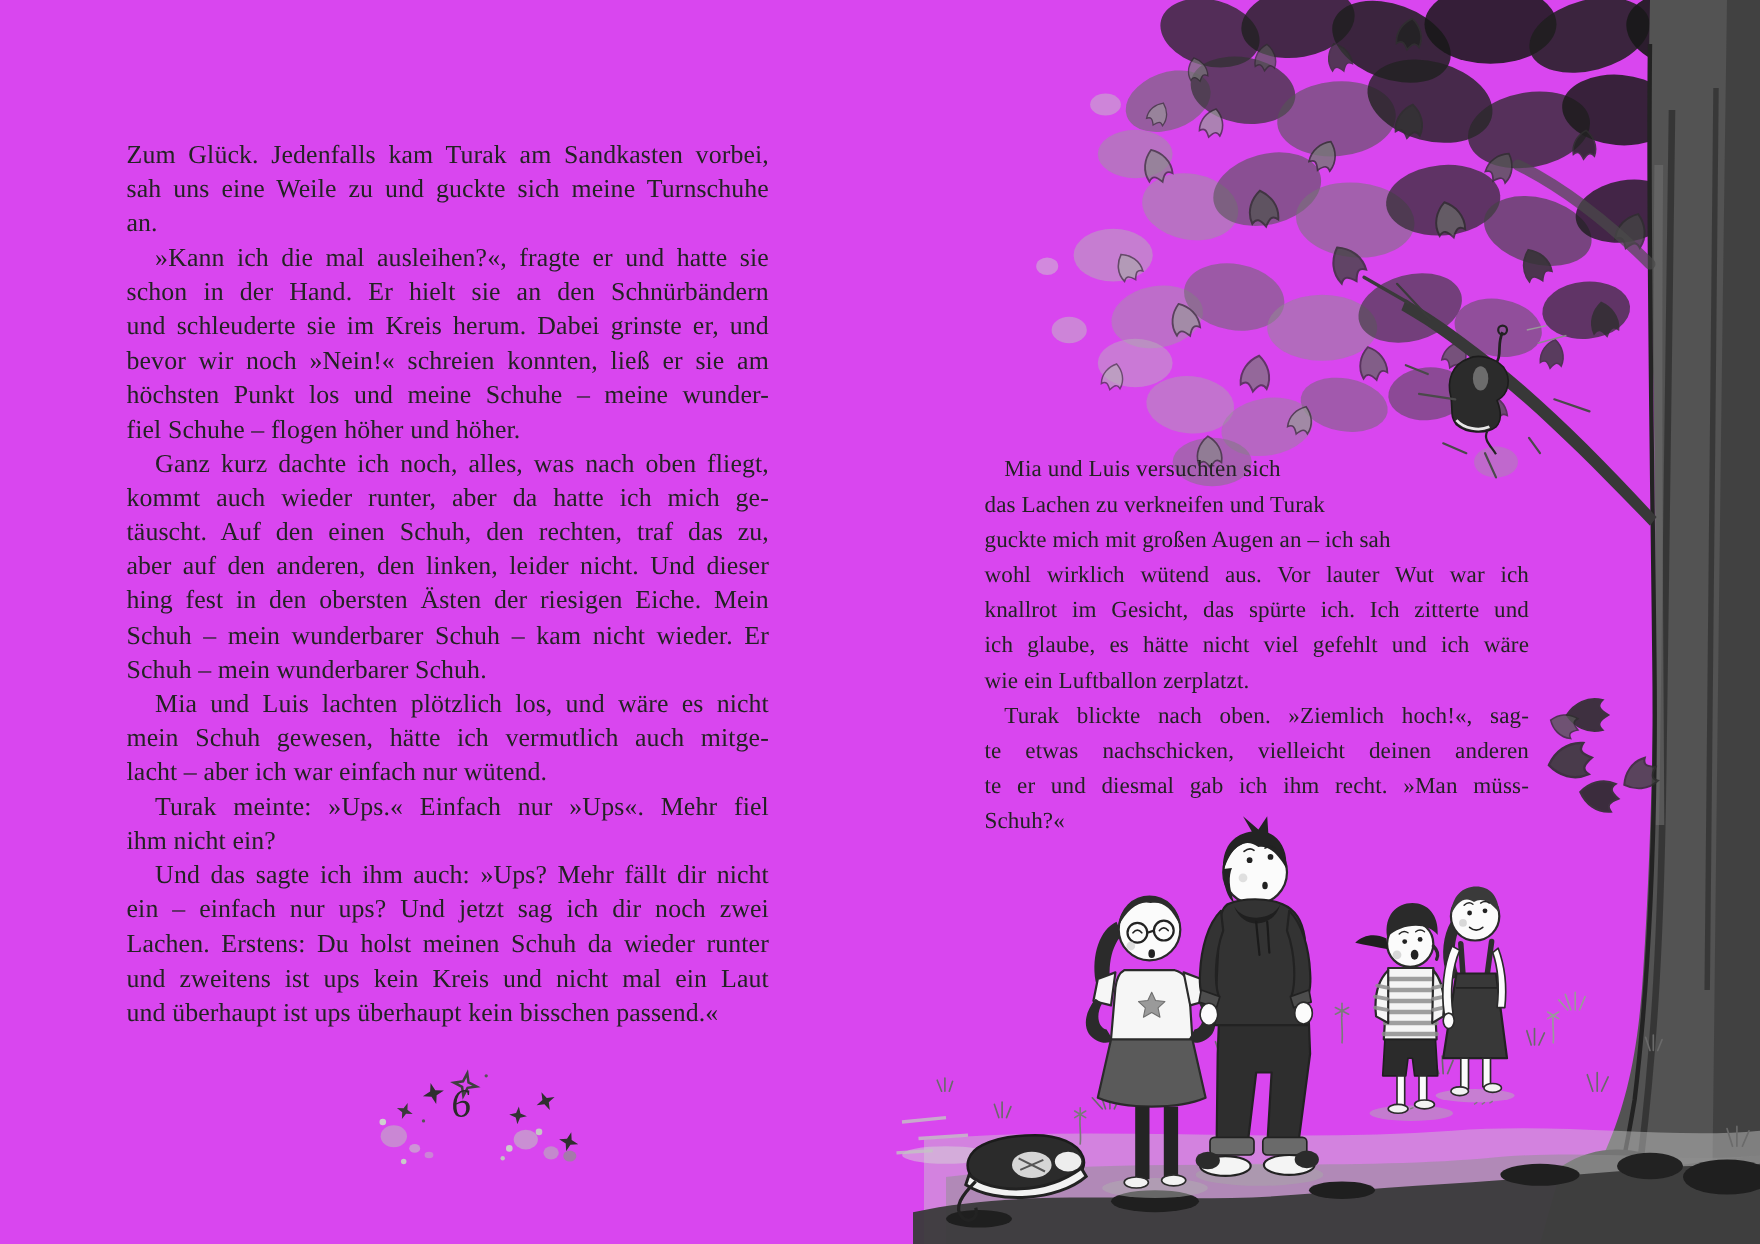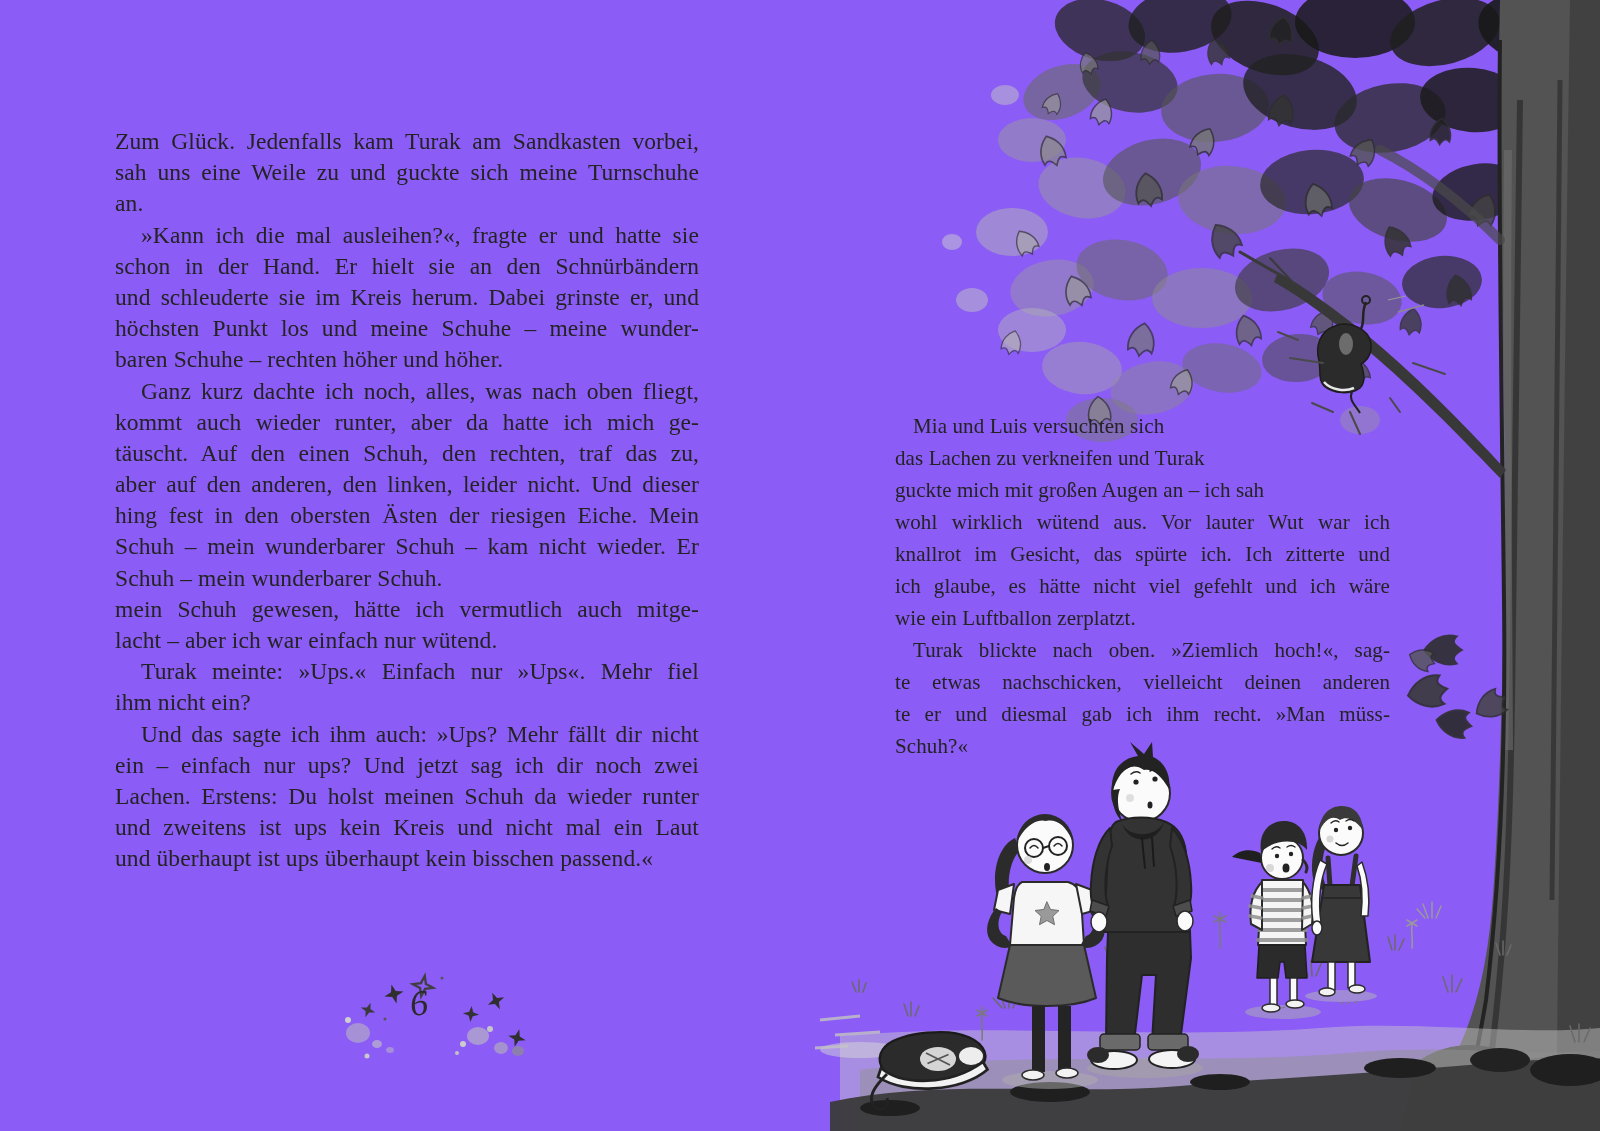--- a/index.html
+++ b/index.html
@@ -1,21 +1,21 @@
 <!DOCTYPE html>
 <html><head>
 <meta charset="utf-8">
 <style>
   html,body{margin:0;padding:0;}
   body{
     width:1600px;height:1131px;background:#ffffff;
     font-family:"Liberation Serif", serif;color:#232323;
     position:relative;overflow:hidden;
   }
-  .spread{position:relative;width:1600px;height:1131px;background:#8b5cf6;}
+  .spread{position:relative;width:1600px;height:1131px;background:#d946ef;}
   .page{position:absolute;top:0;height:1131px;}
   .page.left{left:0;width:800px;}
   .page.right{left:800px;width:800px;}
   .textblock{position:absolute;z-index:2;}
   #left-text{left:115px;top:126px;width:584px;}
   #right-text{left:95px;top:410px;width:495px;}
   .line{
     height:31.2px;line-height:31.2px;font-size:23.5px;
     white-space:nowrap;letter-spacing:.1px;
   }
@@ -38,29 +38,31 @@
 <div class="spread">
 
   <section class="page left">
     <div class="textblock" id="left-text">
         <div class="line j">Zum Glück. Jedenfalls kam Turak am Sandkasten vorbei,</div>
         <div class="line j">sah uns eine Weile zu und guckte sich meine Turnschuhe</div>
         <div class="line">an.</div>
         <div class="line j ind">»Kann ich die mal ausleihen?«, fragte er und hatte sie</div>
         <div class="line j">schon in der Hand. Er hielt sie an den Schnürbändern</div>
         <div class="line j">und schleuderte sie im Kreis herum. Dabei grinste er, und</div>
+        <div class="line j">bevor wir noch »Nein!« schreien konnten, ließ er sie am</div>
         <div class="line j">höchsten Punkt los und meine Schuhe – meine wunder-</div>
-        <div class="line">baren Schuhe – rechten höher und höher.</div>
+        <div class="line">fiel Schuhe – flogen höher und höher.</div>
         <div class="line j ind">Ganz kurz dachte ich noch, alles, was nach oben fliegt,</div>
         <div class="line j">kommt auch wieder runter, aber da hatte ich mich ge-</div>
         <div class="line j">täuscht. Auf den einen Schuh, den rechten, traf das zu,</div>
         <div class="line j">aber auf den anderen, den linken, leider nicht. Und dieser</div>
         <div class="line j">hing fest in den obersten Ästen der riesigen Eiche. Mein</div>
         <div class="line j">Schuh – mein wunderbarer Schuh – kam nicht wieder. Er</div>
         <div class="line">Schuh – mein wunderbarer Schuh.</div>
+        <div class="line j ind">Mia und Luis lachten plötzlich los, und wäre es nicht</div>
         <div class="line j">mein Schuh gewesen, hätte ich vermutlich auch mitge-</div>
         <div class="line">lacht – aber ich war einfach nur wütend.</div>
         <div class="line j ind">Turak meinte: »Ups.« Einfach nur »Ups«. Mehr fiel</div>
         <div class="line">ihm nicht ein?</div>
         <div class="line j ind">Und das sagte ich ihm auch: »Ups? Mehr fällt dir nicht</div>
         <div class="line j">ein – einfach nur ups? Und jetzt sag ich dir noch zwei</div>
         <div class="line j">Lachen. Erstens: Du holst meinen Schuh da wieder runter</div>
         <div class="line j">und zweitens ist ups kein Kreis und nicht mal ein Laut</div>
         <div class="line">und überhaupt ist ups überhaupt kein bisschen passend.«</div>
       </div>

